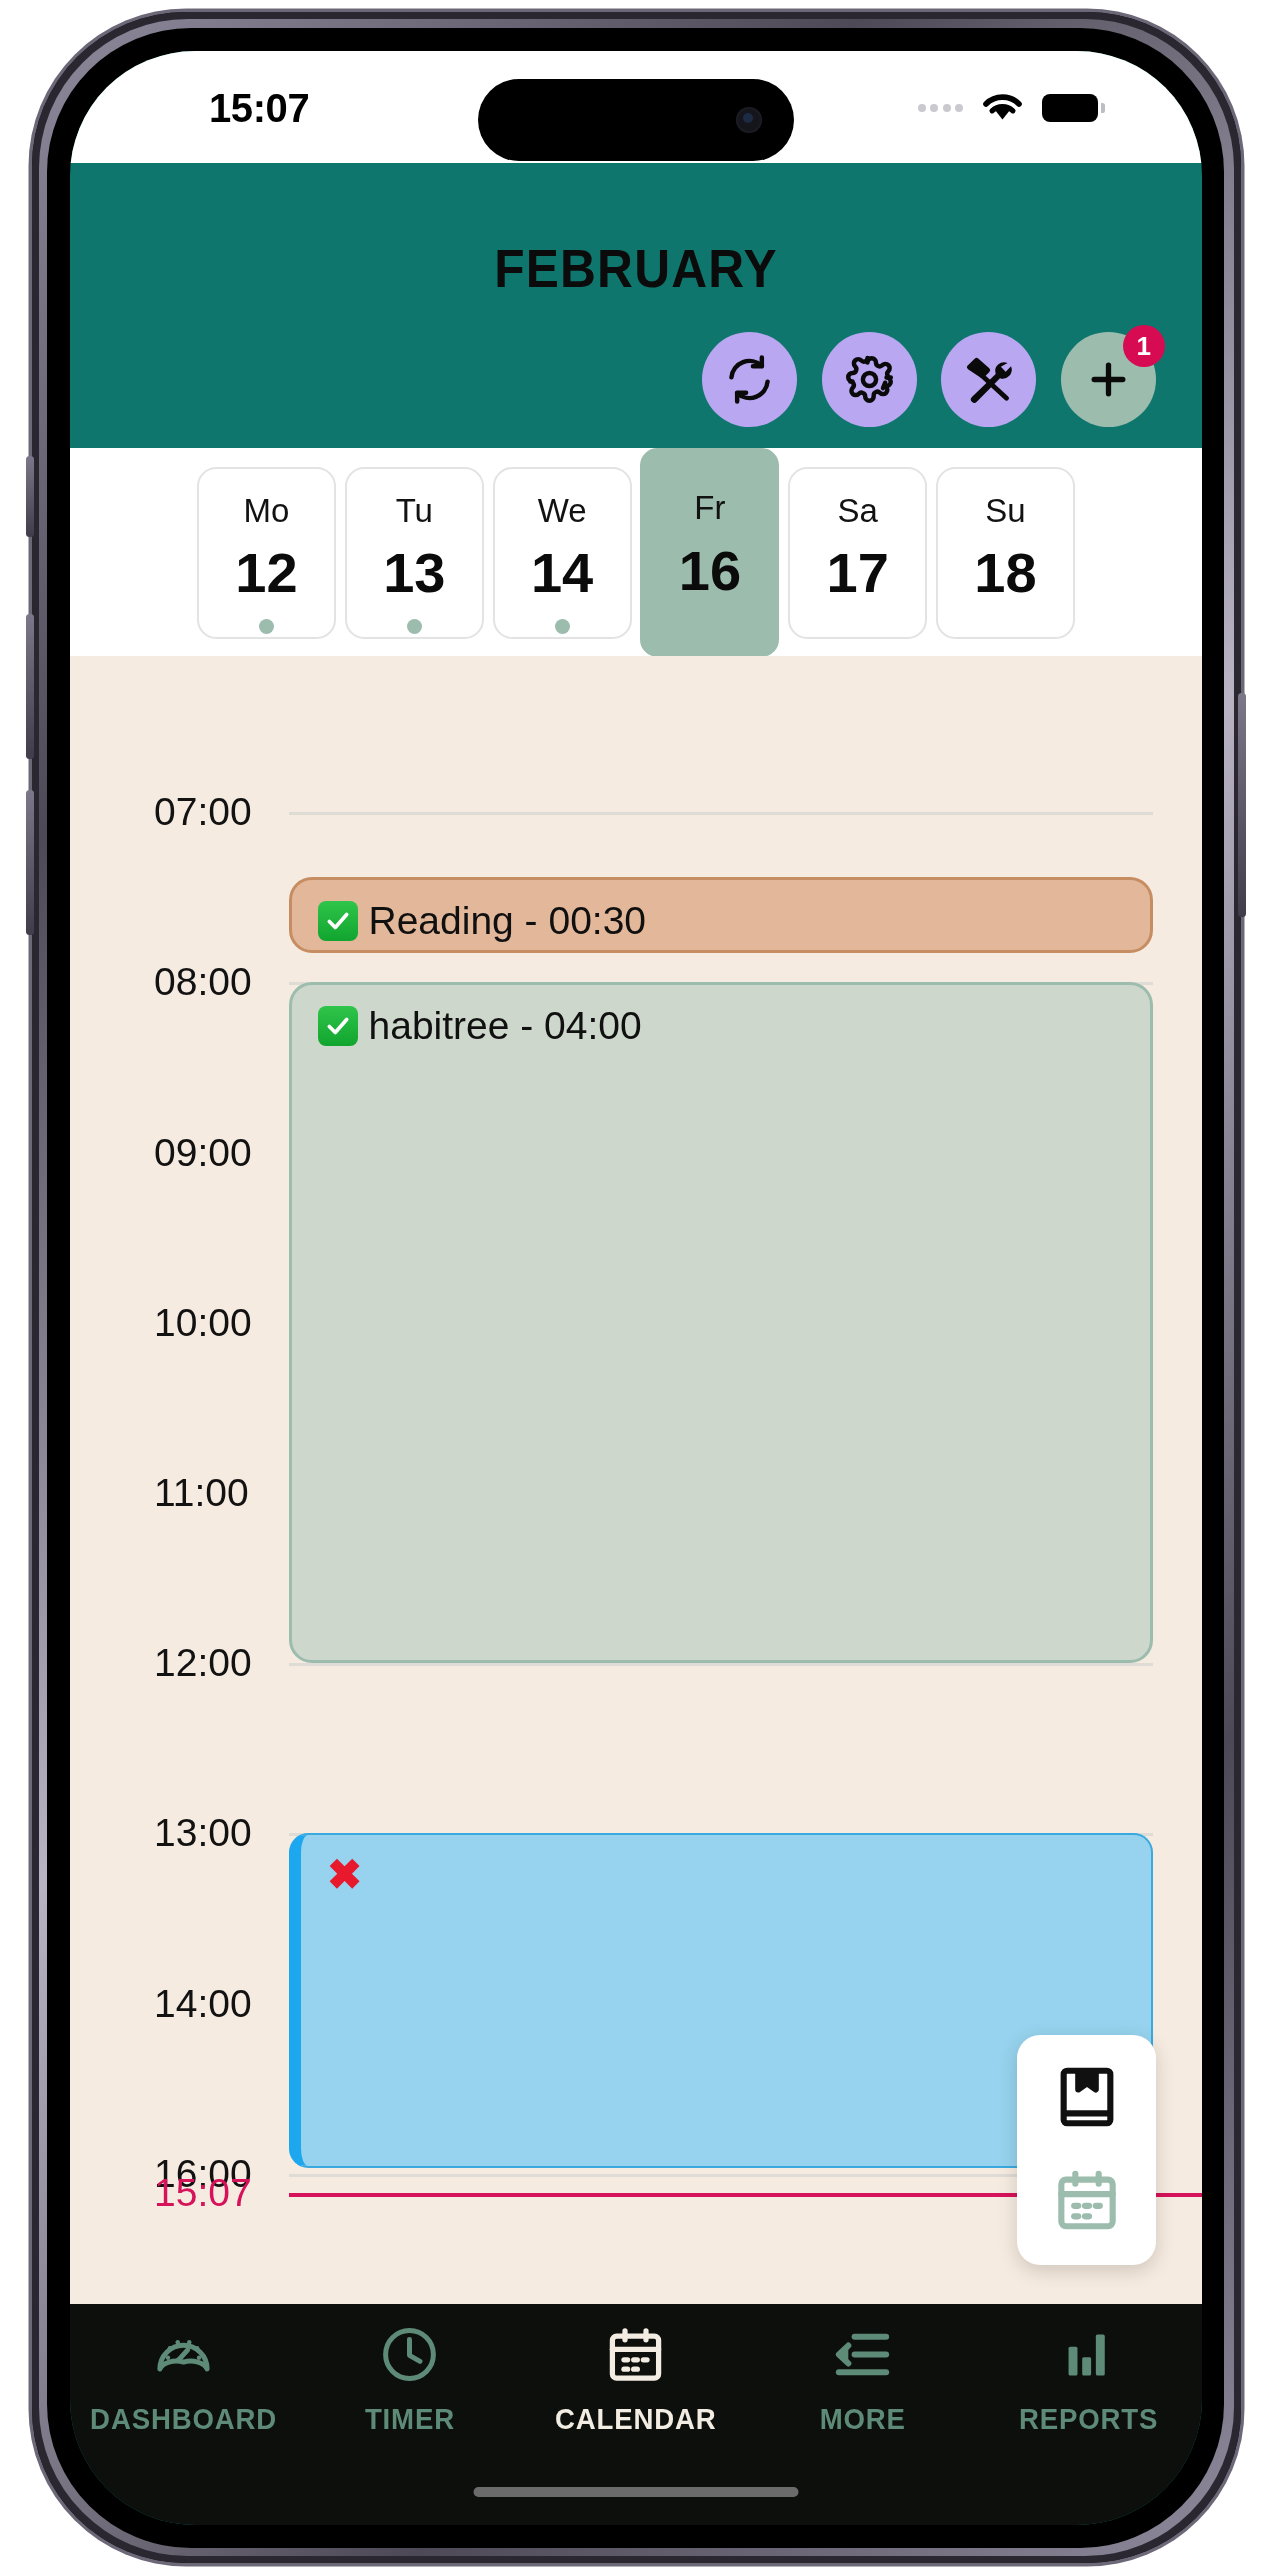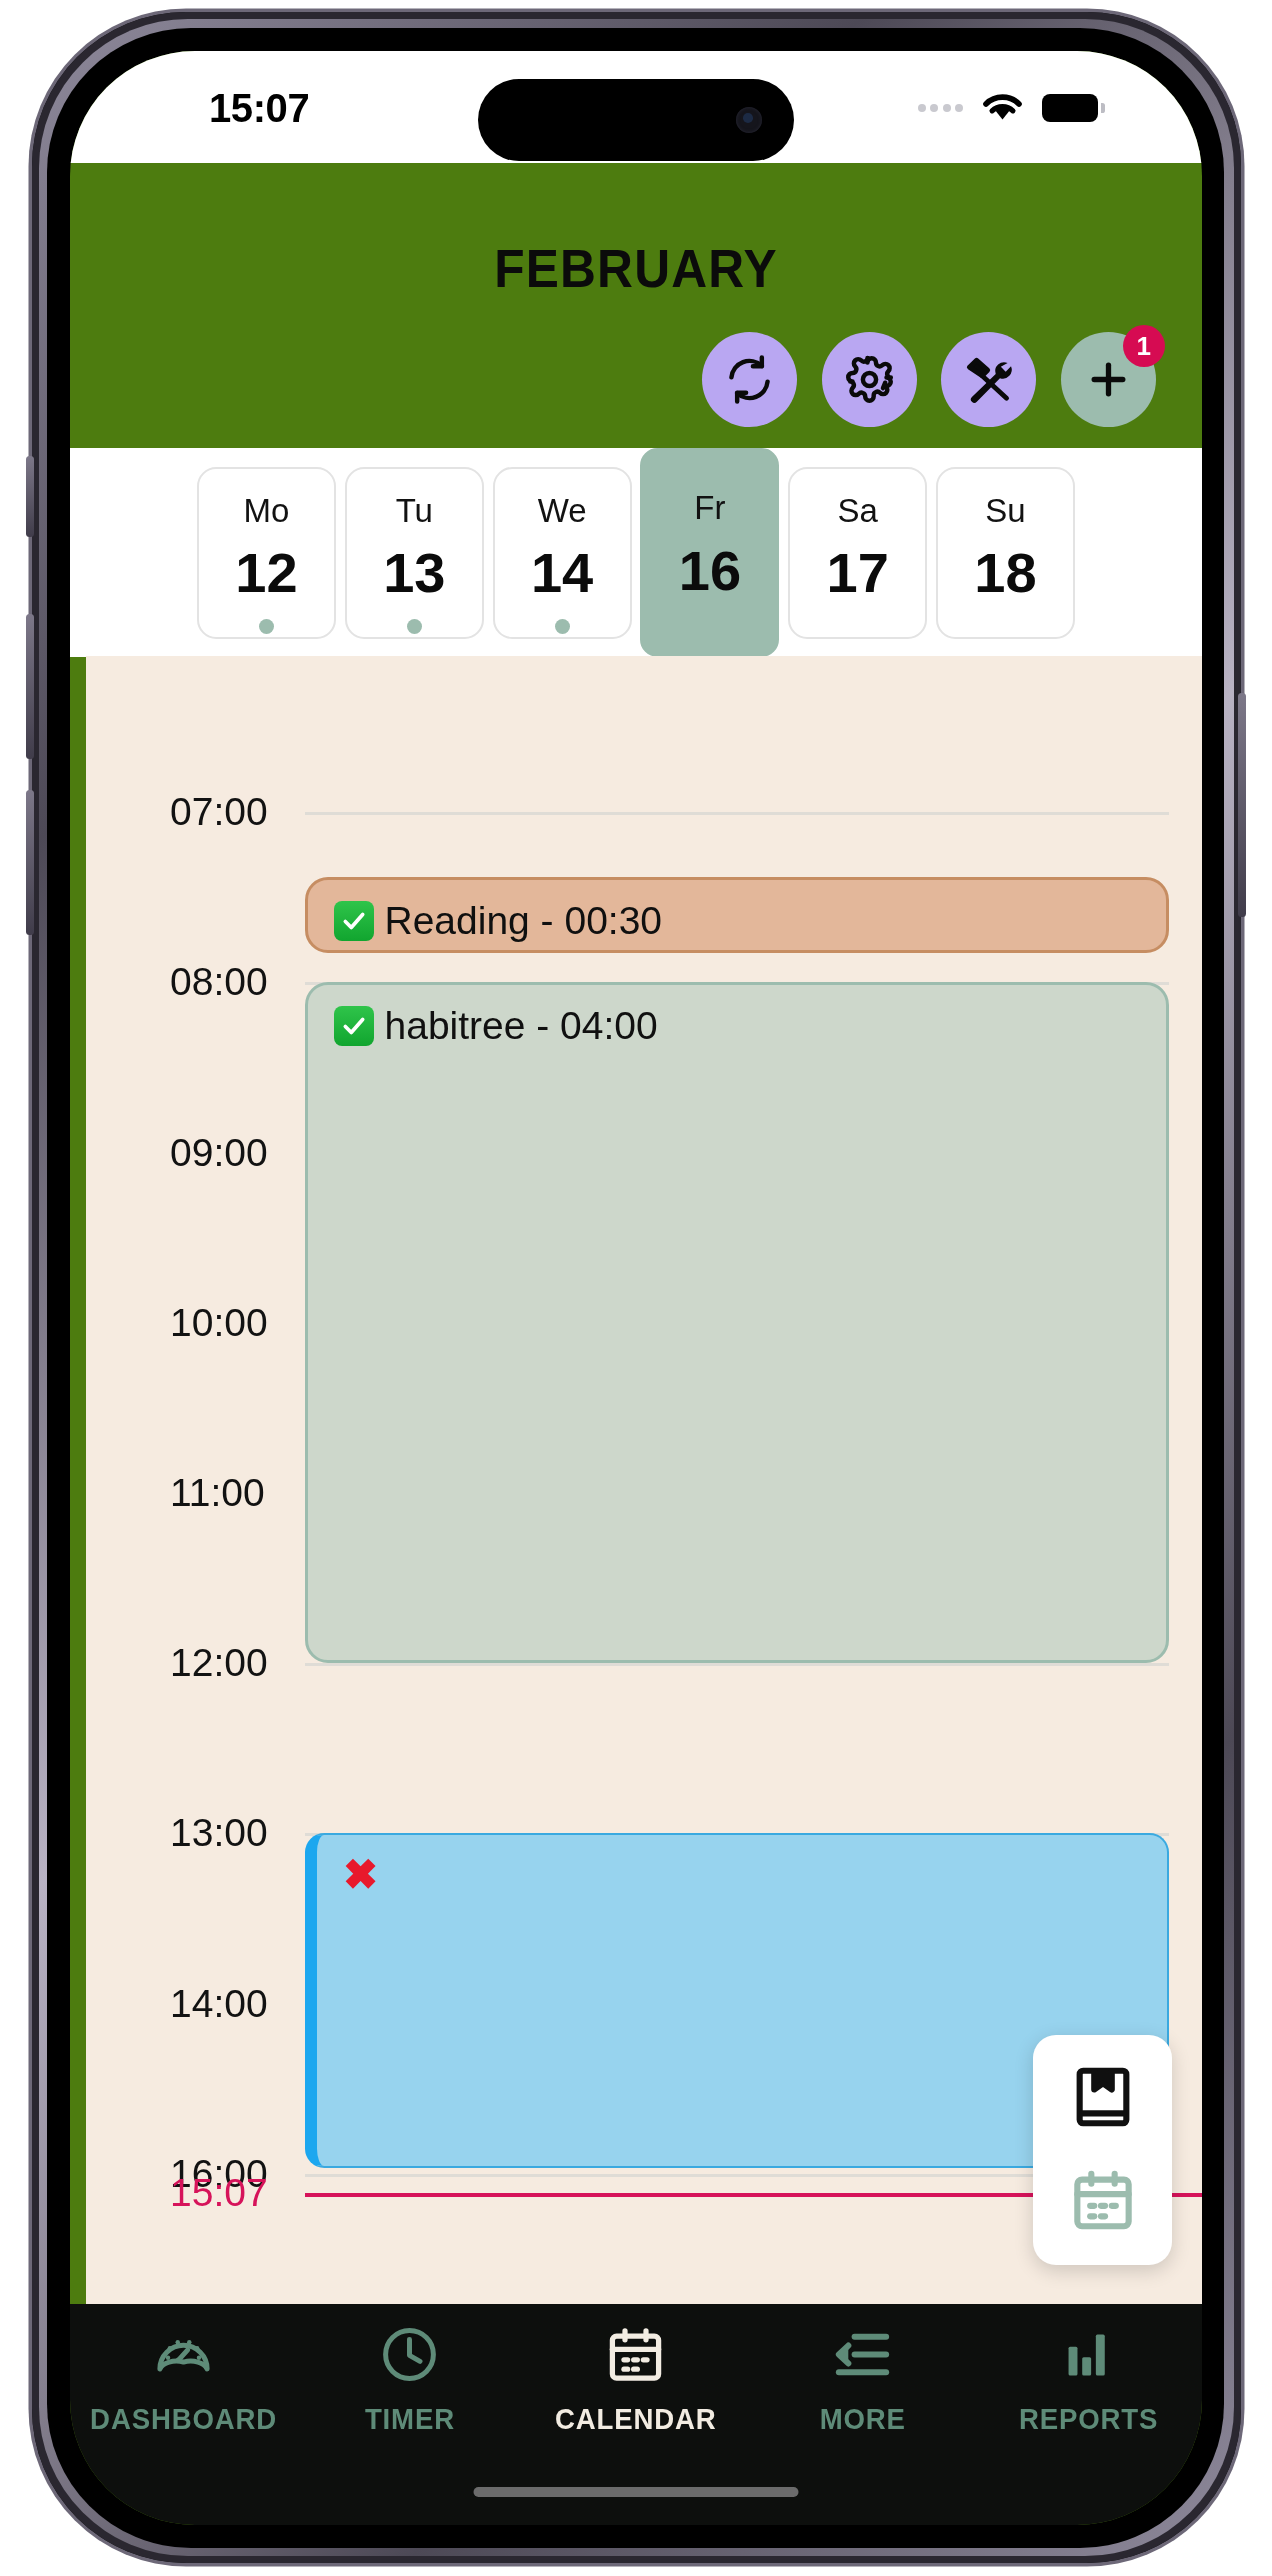--- a/index.html
+++ b/index.html
@@ -36,21 +36,21 @@
     left: 47px; top: 28px;
     width: 1177px; height: 2520px;
     border-radius: 144px;
     background: #000000;
   }
   .screen {
     position: absolute;
     left: 70px; top: 51px;
     width: 1132px; height: 2474px;
     border-radius: 125px;
-    background: #4d7c0f;
+    background: #0f766e;
     overflow: hidden;
   }
 
   
   .side-btn {
     position: absolute;
     background: linear-gradient(180deg,#7d7889,#403c4a);
     border-radius: 3.5px;
   }
   .sb-mute { left: 26px; top: 456px; width: 8px; height: 81px; }
@@ -155,21 +155,21 @@
     width: 15px; height: 15px; border-radius: 50%;
     background: #9cbcae; margin-top: 14px;
   }
   .daycard.selected {
     background: #9cbcae; border-color: #9cbcae;
     height: 209px; padding-top: 39px; border-radius: 17.5px;
   }
 
   
   .timeline {
-    position: absolute; left: 16px; top: 605px;
+    position: absolute; left: 0; top: 605px;
     width: 1132px; height: 1648px;
     background: #f6ebe0;
     overflow: hidden;
   }
   .hourline {
     position: absolute; left: 219px; right: 49px;
     height: 2.6px; background: #dfdcd6;
   }
   .hourlabel {
     position: absolute; left: 84px;

